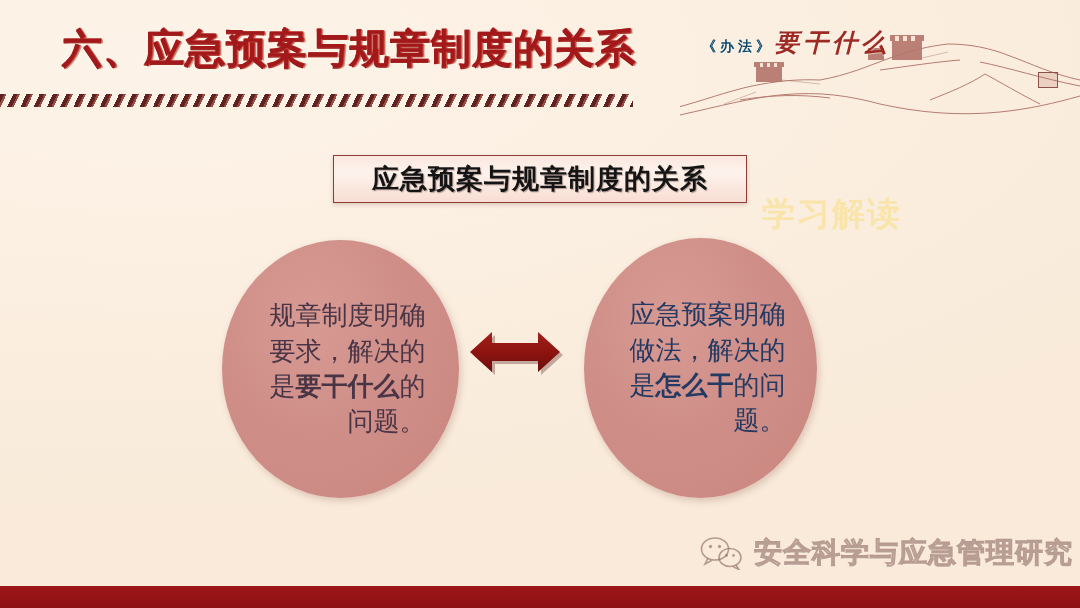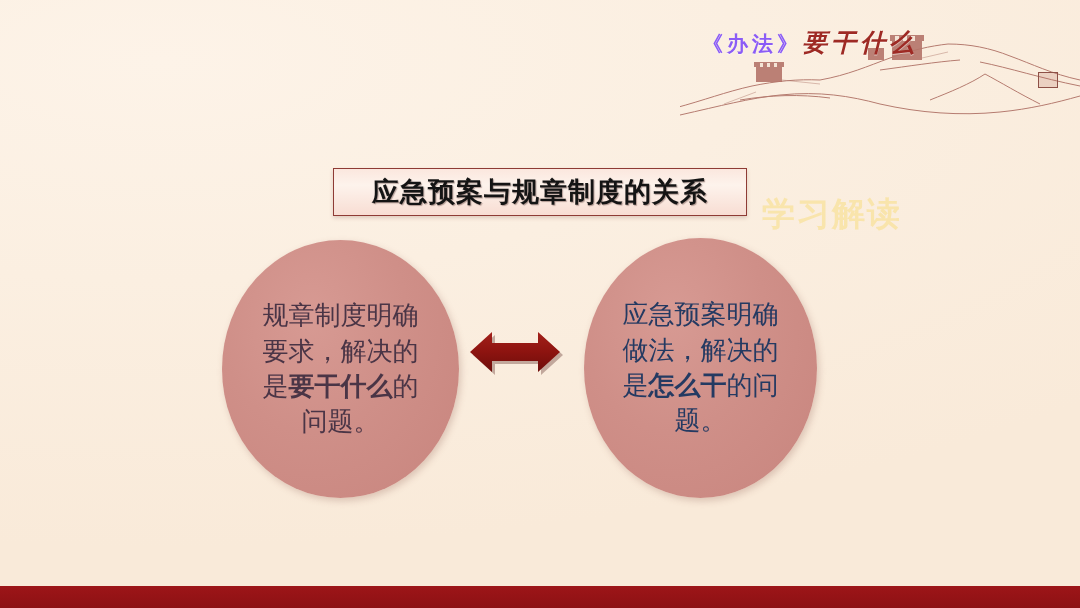--- a/index.html
+++ b/index.html
@@ -85,38 +85,38 @@
     font-weight: 700;
     font-style: italic;
     color: #9e2a24;
     font-family: "Liberation Serif", "DejaVu Serif", serif;
     letter-spacing: 4px;
     white-space: nowrap;
     text-shadow: 0 1px 0 rgba(255,255,255,.5);
   }
   .orn-title .mark {
     font-style: normal;
-    font-size: 21px;
-    color: #8b5cf6;
+    font-size: 14px;
+    color: #0c4a6e;
   }
   .orn-stamp {
     position: absolute;
     right: 22px;
     top: 72px;
     width: 18px;
     height: 14px;
     border: 1.5px solid #8d5046;
     background: rgba(180,110,95,.22);
   }
 
   
   .heading-box {
     position: absolute;
     left: 333px;
-    top: 168px;
+    top: 155px;
     width: 412px;
     height: 46px;
     border: 1.5px solid #8e3b35;
     background: linear-gradient(180deg, #fbe7de 0%, #fdf3ec 35%, #f8ddd3 100%);
     box-shadow: 0 2px 4px rgba(120,70,60,.22);
     display: flex;
     align-items: center;
     justify-content: center;
   }
   .heading-text {
@@ -152,21 +152,21 @@
     justify-content: center;
   }
   .circle-left  { left: 222px; top: 240px; width: 237px; height: 258px; }
   .circle-right { left: 584px; top: 238px; width: 233px; height: 260px; }
 
   .circle-text {
     width: 170px;
     font-size: 26px;
     line-height: 1.36;
     letter-spacing: 0px;
-    text-align: center;
+    text-align: right;
     word-break: break-all;
   }
   .circle-left .circle-text  { color: #4a3546; }
   .circle-right .circle-text { color: #243a62; }
   .circle-text b { font-weight: 700; }
 
   
   .arrow-wrap {
     position: absolute;
     left: 468px;
@@ -205,20 +205,24 @@
     background: linear-gradient(180deg, #9d1518 0%, #8d1114 100%);
   }
 </style>
 </head>
 <body>
 
 <div id="slide">
 
   <div class="bg-wash"></div>
 
+  <div class="header">
+    <div class="slide-title">六、应急预案与规章制度的关系</div>
+    <div class="hatch-bar"></div>
+  </div>
 
   <div class="ornament">
     <svg width="400" height="118" viewBox="0 0 400 118">
       <g fill="none" stroke="#a9675c" stroke-width="1" opacity="0.85">
         <path d="M-5,108 C25,100 45,92 72,86 C96,81 118,79 140,80"></path>
         <path d="M140,80 C168,75 188,66 210,58 C232,50 250,46 268,44"></path>
         <path d="M268,44 C290,44 310,48 330,56 C352,64 372,74 400,80"></path>
         <path d="M0,115 C40,106 70,98 100,95 C140,91 170,96 200,104 C240,113 280,116 320,112 C350,109 375,103 400,96"></path>
         <path d="M60,100 C90,95 120,94 150,98"></path>
         <path d="M200,70 C230,66 255,62 280,60"></path>
@@ -279,16 +283,33 @@
       </g>
     </svg>
   </div>
 
   <div class="circle circle-right">
     <div class="circle-text">
       <span>应急预案明确做法，解决的是</span><b>怎么干</b><span>的问题。</span>
     </div>
   </div>
 
+  <div class="brand">
+    <svg width="44" height="34" viewBox="0 0 44 34">
+      <g fill="none" stroke="rgba(120,78,70,.62)" stroke-width="1.6">
+        <ellipse cx="15" cy="13" rx="13.5" ry="11"></ellipse>
+        <path d="M8,22 L5,28 L11.5,24.5"></path>
+        <ellipse cx="30" cy="21.5" rx="11" ry="9"></ellipse>
+        <path d="M36,29 L39,33.5 L33.5,31"></path>
+      </g>
+      <g fill="rgba(120,78,70,.62)">
+        <circle cx="10.5" cy="10.5" r="1.7"></circle>
+        <circle cx="19.5" cy="10.5" r="1.7"></circle>
+        <circle cx="26.5" cy="19.5" r="1.4"></circle>
+        <circle cx="33.5" cy="19.5" r="1.4"></circle>
+      </g>
+    </svg>
+    <span class="brand-text">安全科学与应急管理研究</span>
+  </div>
 
   <div class="bottom-bar"></div>
 
 </div>
 
 </body></html>

